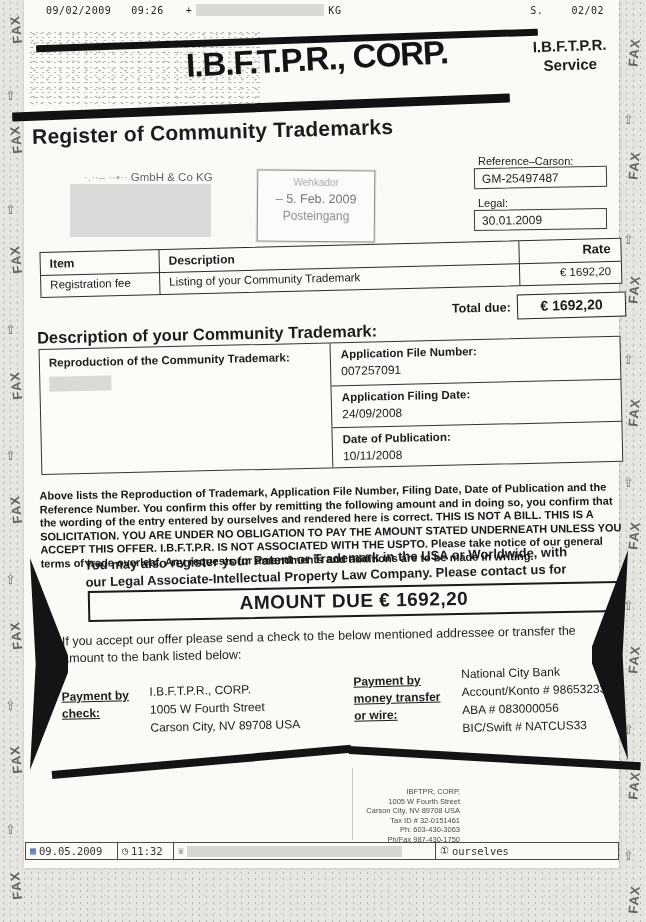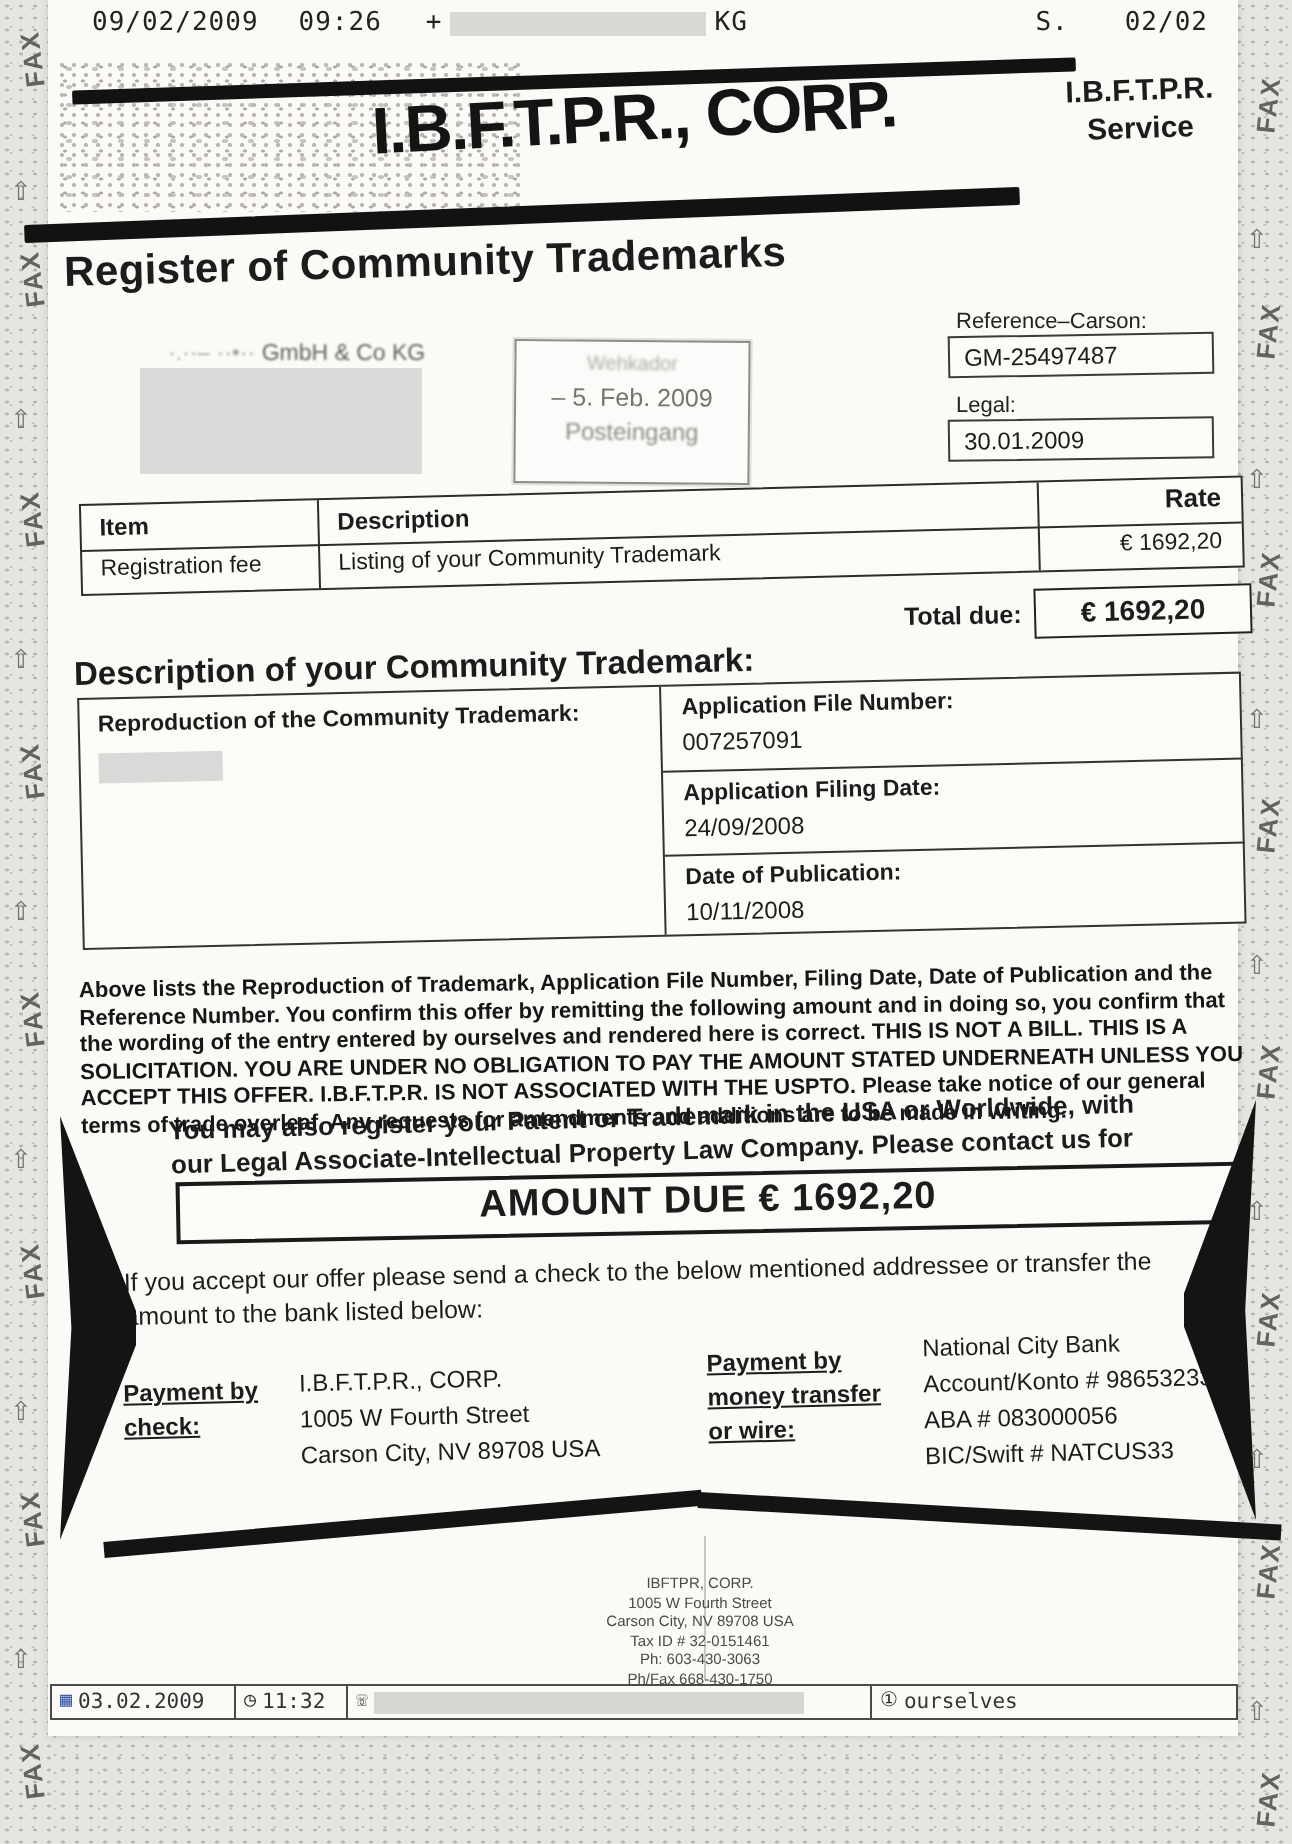--- a/index.html
+++ b/index.html
@@ -15,21 +15,21 @@
   .paper{position:absolute;left:24px;top:0;width:595px;height:868px;background:#fbfaf6;box-shadow:0 0 4px rgba(0,0,0,.15);}
   
   .margin{position:absolute;top:0;bottom:0;width:26px;z-index:5;}
   .margin.left{left:0;}
   .margin.right{left:618px;width:28px;}
   .fax-label{position:absolute;left:2px;transform:rotate(-97deg);font-weight:bold;font-size:13px;letter-spacing:1px;color:#4f4d4a;opacity:.85;}
   .margin.right .fax-label{transform:rotate(-84deg);}
   .fax-arrow{position:absolute;left:5px;font-size:13px;color:#5a5855;opacity:.8;}
   
   .faxline{position:absolute;left:46px;top:4px;width:572px;display:flex;align-items:center;
-    font-family:"DejaVu Sans Mono",monospace;font-size:13px;letter-spacing:.5px;color:#222;}
+    font-family:"DejaVu Sans Mono",monospace;font-size:10px;letter-spacing:.5px;color:#222;}
   .faxline .t{white-space:pre;}
   .fax-redact{display:inline-block;width:128px;height:12px;background:#d9d8d4;margin:0 4px;}
   .faxline .pg{margin-left:auto;display:flex;gap:28px;padding-right:14px;}
   
   .bar{position:absolute;background:#121212;border-radius:1px;}
   .bar-top{left:36px;top:37px;width:502px;height:7px;transform:rotate(-1.9deg);}
   .bar-bottom{left:12px;top:103px;width:498px;height:9px;transform:rotate(-2.2deg);}
   .map-texture{position:absolute;left:28px;top:30px;width:235px;height:76px;opacity:.6;
     background:
       radial-gradient(#8f8c86 1px, transparent 1.3px),
@@ -95,21 +95,21 @@
   .pay-col.lab{font-weight:bold;line-height:17px;}
   .pay-col.lab div{text-decoration:underline;}
   .pc1{left:0;top:14px;}.pc2{left:88px;top:10px;}.pc3{left:292px;top:6px;}.pc4{left:400px;top:0;}
   
   .wedge{position:absolute;background:#141414;}
   .wedge-left{left:30px;top:558px;width:38px;height:212px;clip-path:polygon(0 0,100% 46%,100% 54%,0 100%,15% 50%);}
   .wedge-right{left:592px;top:550px;width:36px;height:210px;clip-path:polygon(100% 0,0 46%,0 54%,100% 100%,85% 50%);}
   .wedge-bl{left:52px;top:771px;width:300px;height:8px;transform:rotate(-5deg);transform-origin:0 50%;}
   .wedge-br{left:349px;top:746px;width:292px;height:8px;transform:rotate(3.2deg);transform-origin:0 50%;}
   
-  .footer{position:absolute;left:240px;top:787px;width:220px;text-align:center;font-size:7.5px;line-height:9.5px;color:#4b4a47;filter:blur(.2px);}
+  .footer{position:absolute;left:240px;top:787px;width:220px;text-align:right;font-size:7.5px;line-height:9.5px;color:#4b4a47;filter:blur(.2px);}
   .fold-line{position:absolute;left:352px;top:768px;width:1px;height:72px;background:#c9c7c2;}
   
   .statusbar{position:absolute;left:25px;top:842px;width:594px;height:18px;border:1px solid #4a4a4a;display:flex;
     align-items:center;font-family:"DejaVu Sans Mono",monospace;font-size:10.5px;color:#333;background:#fbfaf7;box-sizing:border-box;}
   .sb-cell{display:flex;align-items:center;gap:3px;padding:0 4px;height:100%;box-sizing:border-box;}
   .sb-c1{width:92px;border-right:1px solid #4a4a4a;}
   .sb-c2{width:56px;border-right:1px solid #4a4a4a;}
   .sb-c3{width:262px;border-right:1px solid #4a4a4a;}
   .sb-c4{flex:1;}
   .sb-icon{font-size:10px;line-height:10px;}
@@ -267,27 +267,27 @@
   <div class="wedge wedge-bl"></div>
   <div class="wedge wedge-br"></div>
 
   <div class="fold-line"></div>
   <div class="footer">
     <div>IBFTPR, CORP.</div>
     <div>1005 W Fourth Street</div>
     <div>Carson City, NV 89708 USA</div>
     <div>Tax ID # 32-0151461</div>
     <div>Ph: 603-430-3063</div>
-    <div>Ph/Fax 668-430-1750</div>
+    <div>Ph/Fax 987-430-1750</div>
   </div>
 
   <div class="statusbar">
     <div class="sb-cell sb-c1">
       <span class="sb-icon cal-icon">▦</span>
-      <span>03.02.2009</span>
+      <span>09.05.2009</span>
     </div>
     <div class="sb-cell sb-c2">
       <span class="sb-icon">◷</span>
       <span>11:32</span>
     </div>
     <div class="sb-cell sb-c3">
       <span class="sb-icon">☏</span>
       <span class="sb-redact"></span>
     </div>
     <div class="sb-cell sb-c4">

